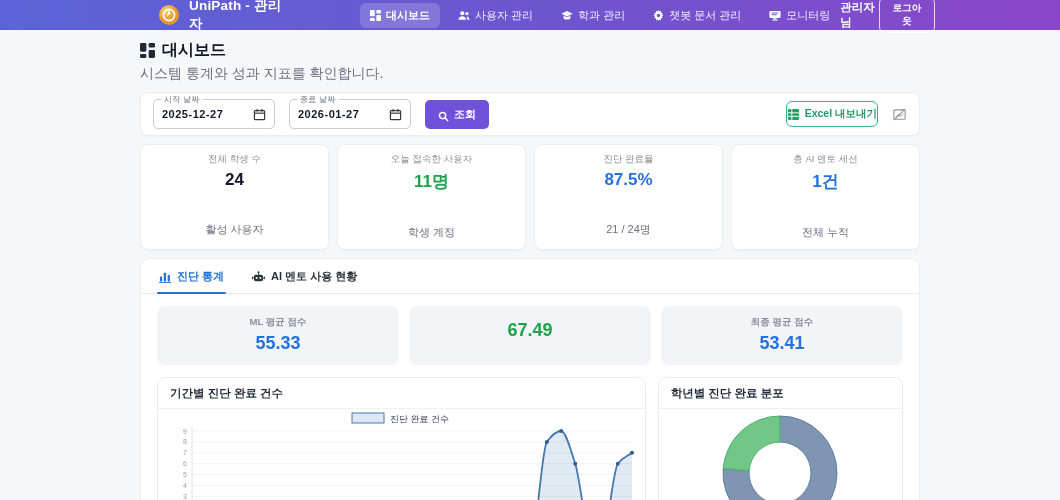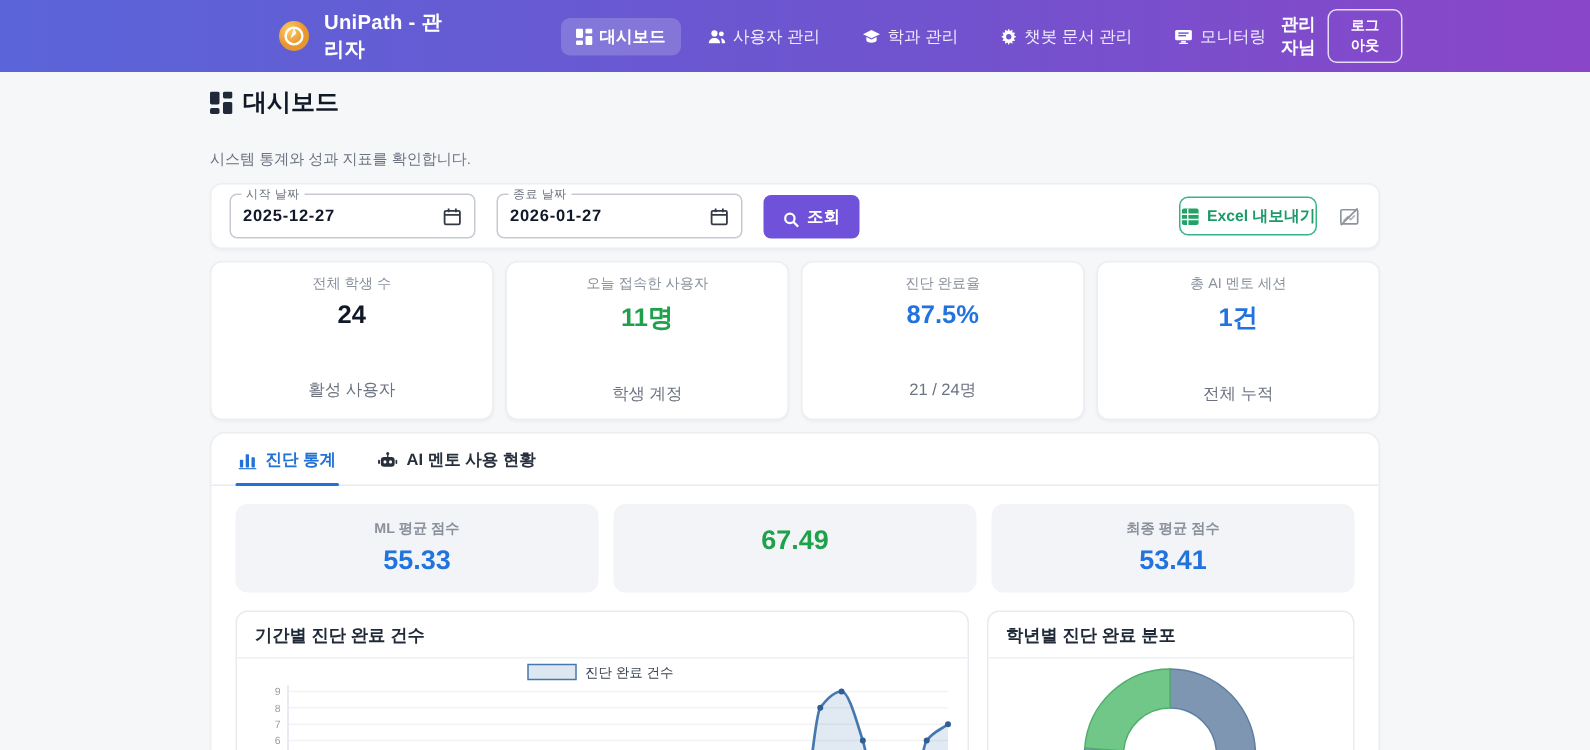--- a/index.html
+++ b/index.html
@@ -1,38 +1,38 @@
 <!DOCTYPE html>
 <html><head>
 <meta charset="utf-8">
 <style>
   * { margin:0; padding:0; box-sizing:border-box; }
   html,body { width:1060px; height:500px; overflow:hidden; }
   body { font-family:"Liberation Sans","DejaVu Sans",sans-serif; background:#f6f7f9; color:#1f2937; }
 
   
-  .navbar { height:48px; background:linear-gradient(90deg,#5a64d8 0%,#6f54cf 55%,#8a46c8 100%); display:flex; align-items:center;padding-left:27px; }
+  .navbar { height:30px; background:linear-gradient(90deg,#5a64d8 0%,#6f54cf 55%,#8a46c8 100%); display:flex; align-items:center; }
   .nav-inner { width:100%; padding:0 125px 0 158px; display:flex; align-items:center; }
   .logo { width:22px; height:22px; margin-right:9px; flex:none; }
   .brand { color:#fff; font-size:13.5px; font-weight:bold; letter-spacing:.2px; }
   .nav-menu { display:flex; align-items:center; gap:8px; margin-left:78px; }
   .nav-item { display:flex; align-items:center; gap:5px; color:#f1edff; font-size:11px; padding:5px 10px; border-radius:6px; cursor:pointer; text-decoration:none; white-space:nowrap; }
   .nav-item.active { background:rgba(255,255,255,.18); font-weight:bold; color:#fff; }
   .nav-item svg { flex:none; }
   .nav-right { margin-left:auto; display:flex; align-items:center; }
   .nav-user { color:#fff; font-size:11.5px; font-weight:bold; }
   .logout-btn { background:transparent; border:1px solid rgba(255,255,255,.8); color:#fff; font-size:9.5px; font-weight:bold; border-radius:6px; padding:4px 11px; cursor:pointer; font-family:inherit; }
 
   
   .main { width:780px; margin:10px auto 0; }
   .page-head h1 { font-size:16px; display:flex; align-items:center; gap:7px; color:#111827; }
-  .page-sub { font-size:10px; color:#6b7280; margin-top:20px; }
+  .page-sub { font-size:14px; color:#6b7280; margin-top:4px; }
 
   .filter-card { margin-top:9px; background:#fff; border:1px solid #eceef2; border-radius:8px; box-shadow:0 1px 2px rgba(16,24,40,.04); padding:7px 12px; display:flex; align-items:center; height:44px; }
-  .date-field { position:relative; width:164px; height:30px; border:1px solid #c6cad1; border-radius:5px; display:flex; align-items:center; padding:0 8px; background:#fff; cursor:text;gap:22px; }
+  .date-field { position:relative; width:122px; height:30px; border:1px solid #c6cad1; border-radius:5px; display:flex; align-items:center; padding:0 8px; background:#fff; cursor:text;gap:22px; }
   .date-field + .date-field { margin-left:14px; }
   .date-label { position:absolute; top:-6px; left:7px; background:#fff; padding:0 3px; font-size:8px; color:#6b7280; letter-spacing:.3px; }
   .date-value { font-size:11px; font-weight:bold; color:#111827; letter-spacing:.5px; flex:1; }
   .search-btn { margin-left:14px; background:#6f52d9; color:#fff; border:none; border-radius:5px; font-size:11px; font-weight:bold; padding:7px 13px; display:flex; align-items:flex-end; gap:5px; cursor:pointer; font-family:inherit; }
   .excel-btn { margin-left:auto; background:#fff; border:1.5px solid #35b389; color:#1c9a68; border-radius:6px; font-size:10.5px; font-weight:bold; padding:5px 0; display:flex; align-items:center; gap:5px; cursor:pointer; font-family:inherit; }
   .img-broken { margin-left:14px; color:#8d939c; display:flex; cursor:default; }
 
   .stats-row { margin-top:8px; display:flex; gap:8px; }
   .stat-card { flex:1; background:#fff; border:1px solid #eceef2; border-radius:8px; box-shadow:0 1px 2px rgba(16,24,40,.04); text-align:center; padding:8px 4px 9px; }
   .stat-label { font-size:9.5px; color:#8a919c; }

